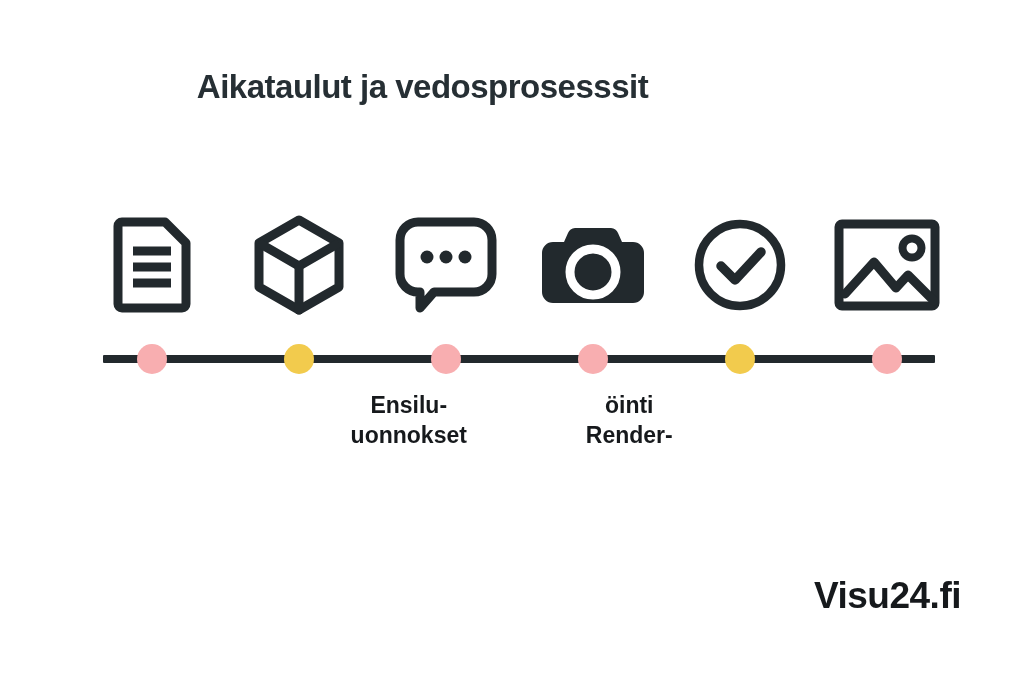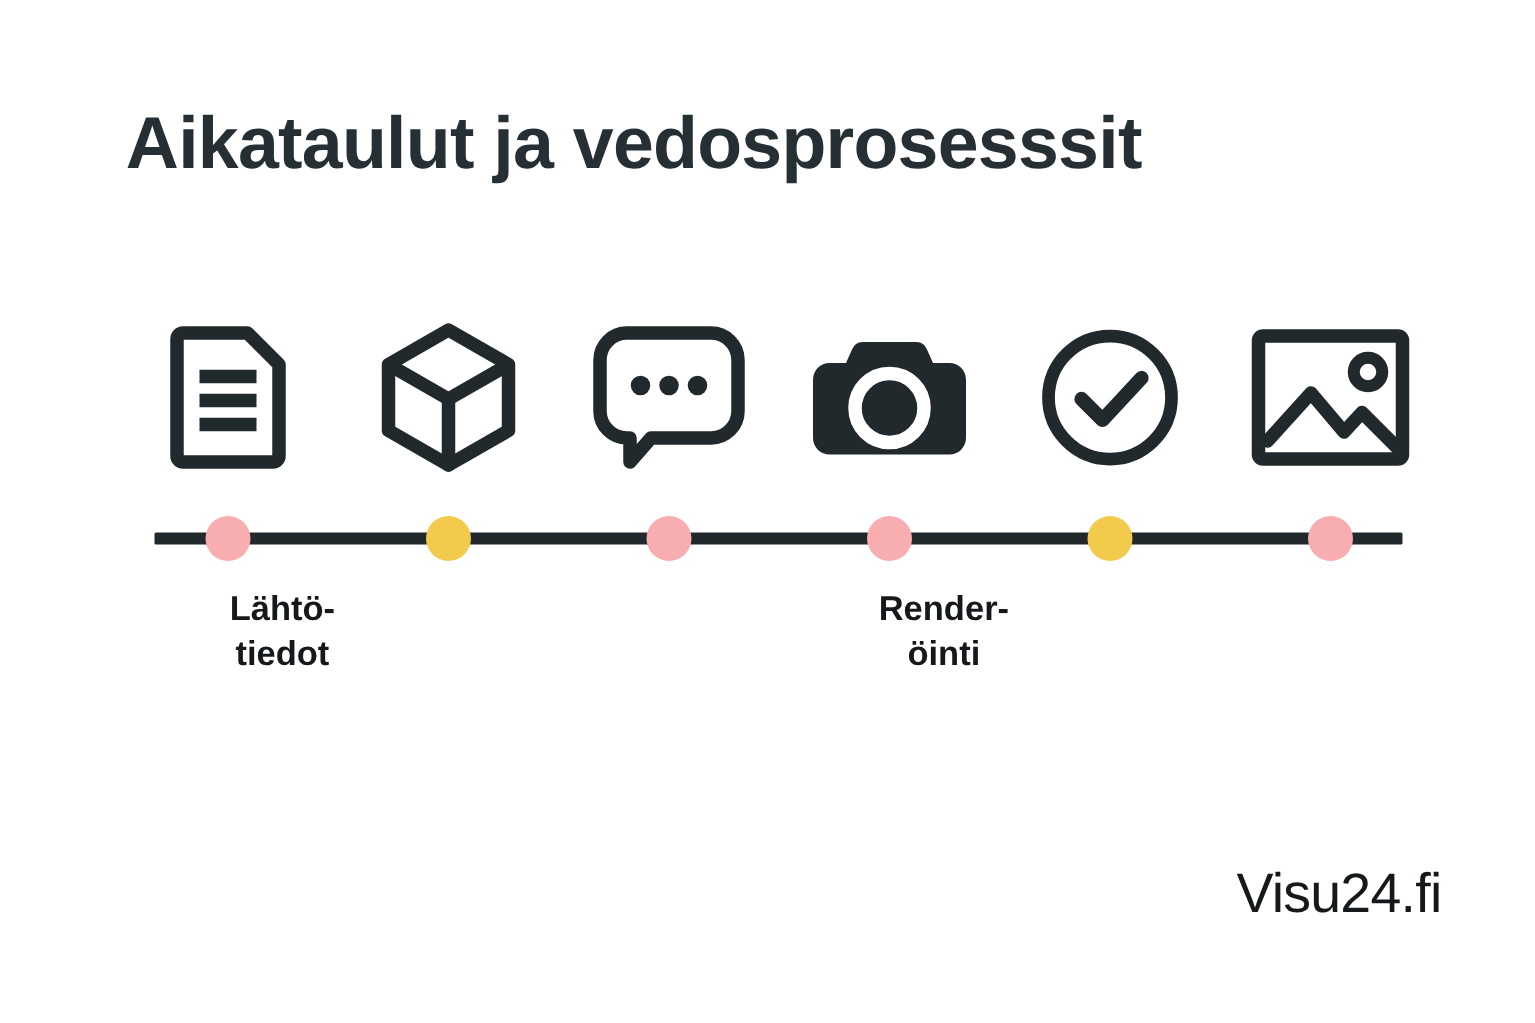--- a/index.html
+++ b/index.html
@@ -19,21 +19,21 @@
     background: #ffffff;
   }
 
   
   #title {
     position: absolute;
     top: 68px;
     left: 0;
     width: 845px;
     text-align: center;
-    font-size: 49px;
+    font-size: 33px;
     font-weight: bold;
     color: #262F34;
     letter-spacing: -0.5px;
     white-space: nowrap;
   }
 
   
   #timeline {
     position: absolute;
     top: 205px;
@@ -118,21 +118,21 @@
     display: block;
     white-space: nowrap;
   }
 
   
   #logo {
     position: absolute;
     right: 62px;
     bottom: 65px;
     font-size: 37px;
-    font-weight: normal;
+    font-weight: bold;
     color: #16191C;
     letter-spacing: -0.5px;
     white-space: nowrap;
   }
 </style>
 </head>
 <body>
 
 <div id="infographic">
 
@@ -222,28 +222,28 @@
           <div class="dot" style="background:#F2CB4D;"></div>
         </div>
         <div class="dot-cell">
           <div class="dot" style="background:#F8AEB0;"></div>
         </div>
       </div>
     </div>
 
     <div id="label-row">
       <div class="label-cell">
-        <span>Lähtö-</span>
-        <span>tiedot</span>
-      </div>
-      <div class="label-cell">
-      </div>
-      <div class="label-cell">
+      </div>
+      <div class="label-cell">
+        <span>Ensilu-</span>
+        <span>uonnokset</span>
+      </div>
+      <div class="label-cell">
+        <span>öinti</span>
         <span>Render-</span>
-        <span>öinti</span>
       </div>
       <div class="label-cell">
       </div>
     </div>
 
   </div>
 
   <div id="logo">Visu24.fi</div>
 
 </div>

